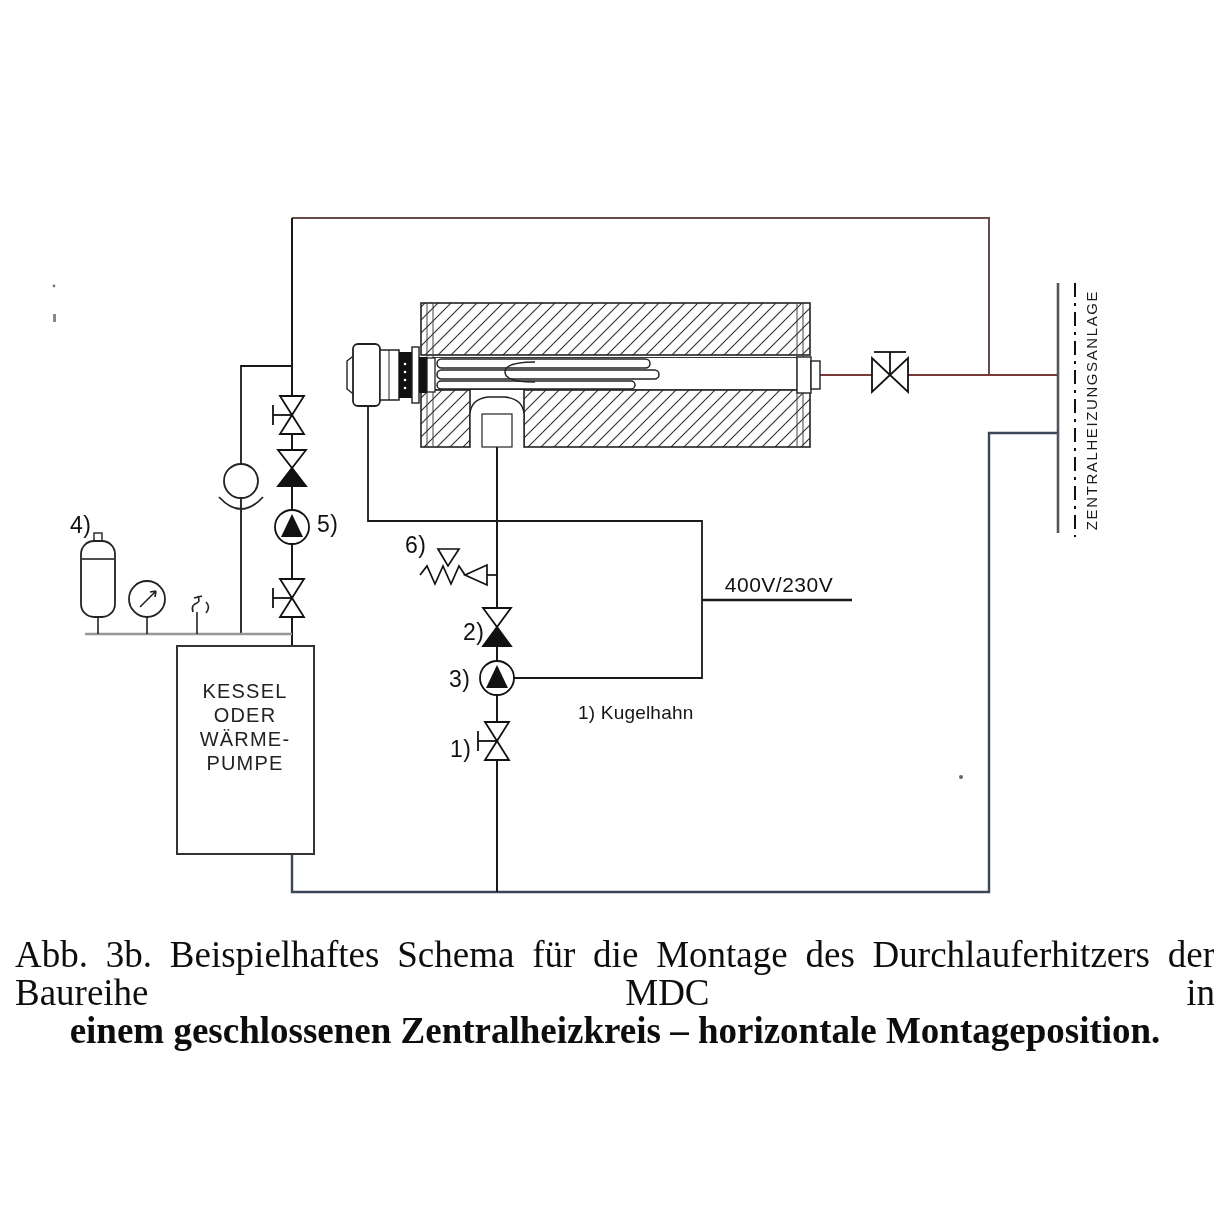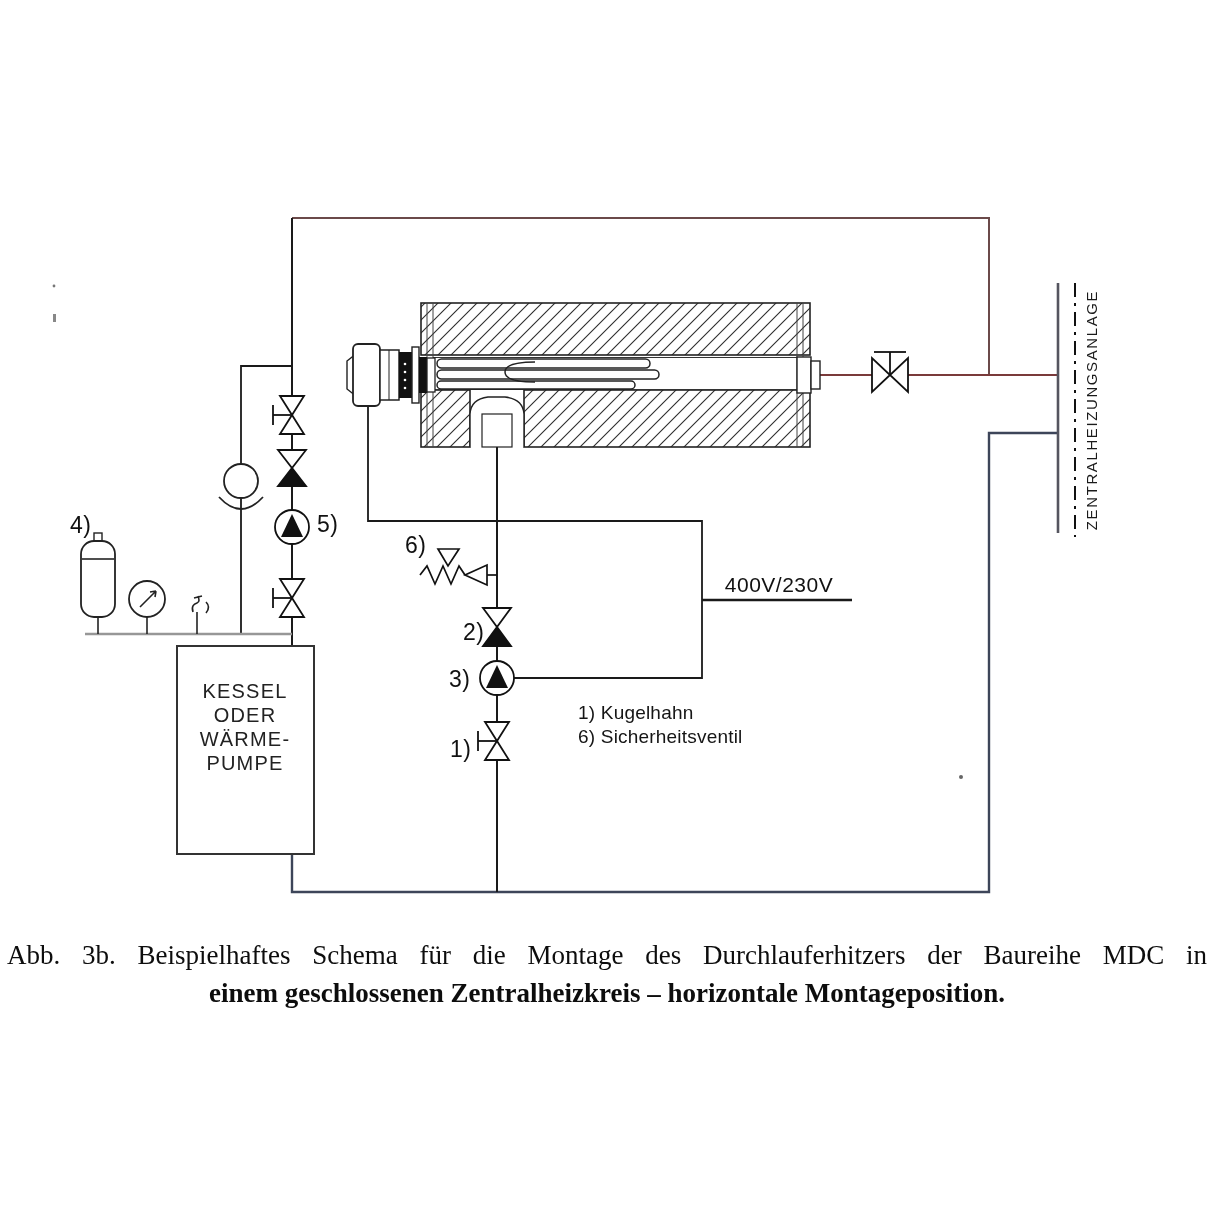--- a/index.html
+++ b/index.html
@@ -6,22 +6,22 @@
   #stage{position:relative;width:1214px;height:1214px;background:#fff;font-family:"Liberation Sans",sans-serif;}
   svg{position:absolute;left:0;top:0;}
   svg text{font-family:"Liberation Sans",sans-serif;fill:#111;}
   .num-label{font-size:23px;font-weight:500;letter-spacing:0.5px;}
   .kessel-label{font-size:20px;letter-spacing:1.2px;fill:#222;}
   .power-label{font-size:21px;font-weight:500;letter-spacing:0.5px;}
   .wall-label{font-size:15px;letter-spacing:1.6px;fill:#1a1a1a;}
   #legend{position:absolute;left:577px;top:700px;width:372px;color:#151515;
           font-size:19px;line-height:23px;letter-spacing:0.2px;}
   #legend .legend-item{margin:1px;}
-  #caption{position:absolute;left:7px;top:936px;width:1200px;color:#0d0d0d;
-           font-family:"Liberation Serif",serif;font-size:27px;line-height:38px;}
+  #caption{position:absolute;left:15px;top:936px;width:1200px;color:#0d0d0d;
+           font-family:"Liberation Serif",serif;font-size:37px;line-height:38px;}
   #caption .cap1{text-align:justify;text-align-last:justify;}
   #caption .cap2{text-align:center;font-weight:bold;}
 </style>
 </head>
 <body>
 
 <div id="stage">
 
 <svg width="1214" height="1214" viewBox="0 0 1214 1214">
   <defs>
@@ -180,21 +180,20 @@
 
   <text x="779" y="592" text-anchor="middle" class="power-label">400V/230V</text>
 
   <circle cx="961" cy="777" r="2" fill="#666"></circle>
   <circle cx="54" cy="286" r="1.4" fill="#777"></circle>
   <rect x="53" y="314" width="3" height="8" fill="#888"></rect>
 </svg>
 
 <div id="legend">
   <div class="legend-item">1) Kugelhahn</div>
-  <div class="legend-item">6) Sicherheitsventil</div>
 </div>
 
 <div id="caption">
   <div class="cap1">Abb. 3b. Beispielhaftes Schema für die Montage des Durchlauferhitzers der Baureihe MDC in</div>
   <div class="cap2">einem geschlossenen Zentralheizkreis – horizontale Montageposition.</div>
 </div>
 
 </div>
 
 </body></html>

